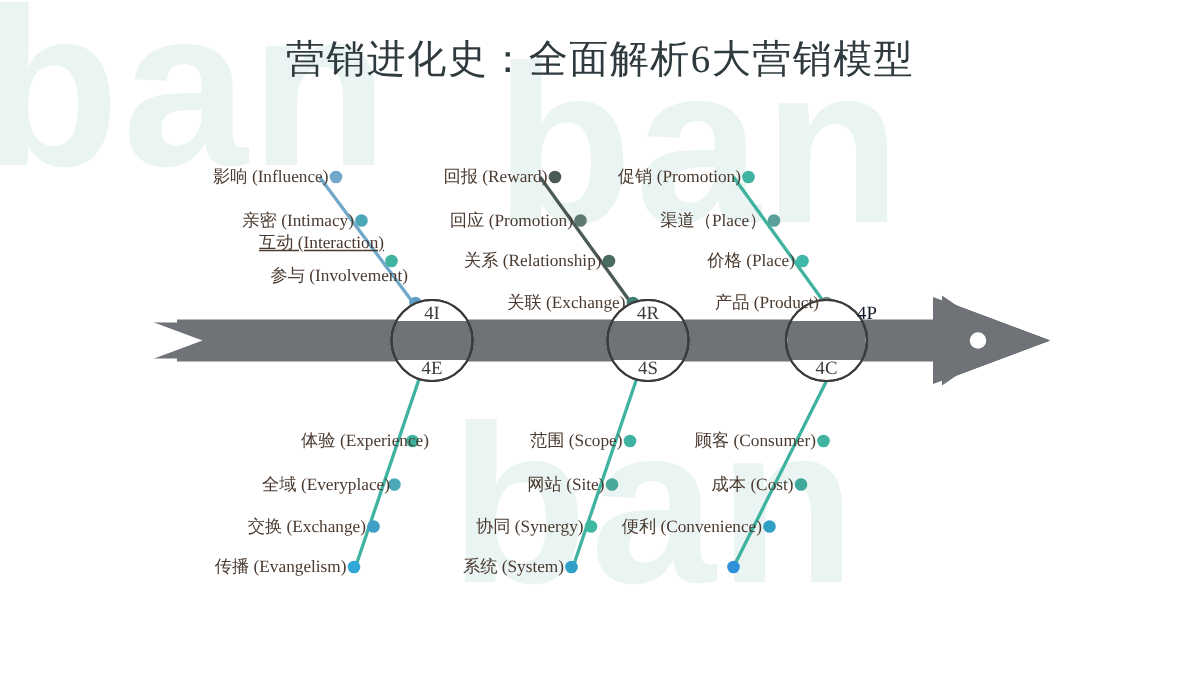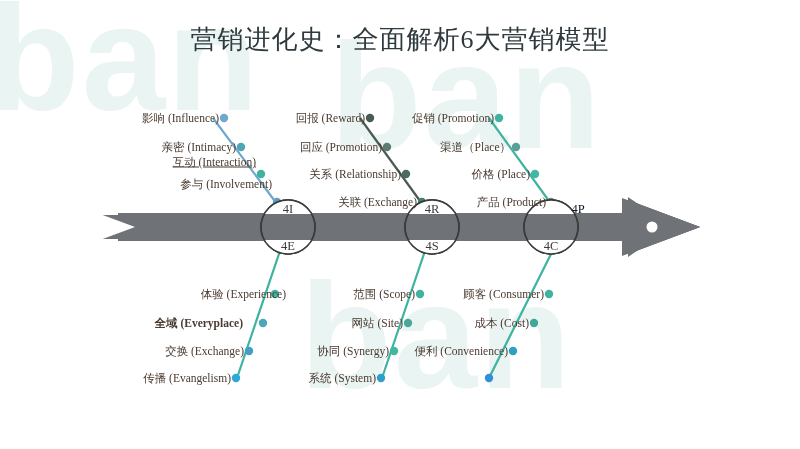--- a/index.html
+++ b/index.html
@@ -156,21 +156,21 @@
   <div class="lbl r" style="left:382px;top:147px;">回应 (Promotion)</div>
   <div class="lbl r" style="left:401px;top:174px;text-align:right;">关系 (Relationship)</div>
   <div class="lbl r" style="left:417px;top:202px;">关联 (Exchange)</div>
 
   <div class="lbl r" style="left:494px;top:118px;">促销 (Promotion)</div>
   <div class="lbl r" style="left:511px;top:147px;">渠道（Place）</div>
   <div class="lbl r" style="left:530px;top:174px;">价格 (Place)</div>
   <div class="lbl r" style="left:546px;top:202px;">产品 (Product)</div>
 
   <div class="lbl r" style="left:270px;top:294px;margin-left:16px;">体验 (Experience)</div>
-  <div class="lbl r" style="left:243px;top:323px;font-weight:bold;">全域 (Everyplace)</div>
+  <div class="lbl r" style="left:260px;top:323px;">全域 (Everyplace)</div>
   <div class="lbl r" style="left:244px;top:351px;">交换 (Exchange)</div>
   <div class="lbl r" style="left:231px;top:378px;">传播 (Evangelism)</div>
 
   <div class="lbl r" style="left:415px;top:294px;">范围 (Scope)</div>
   <div class="lbl r" style="left:403px;top:323px;">网站 (Site)</div>
   <div class="lbl r" style="left:389px;top:351px;">协同 (Synergy)</div>
   <div class="lbl r" style="left:376px;top:378px;">系统 (System)</div>
 
   <div class="lbl r" style="left:544px;top:294px;">顾客 (Consumer)</div>
   <div class="lbl r" style="left:529px;top:323px;">成本 (Cost)</div>

